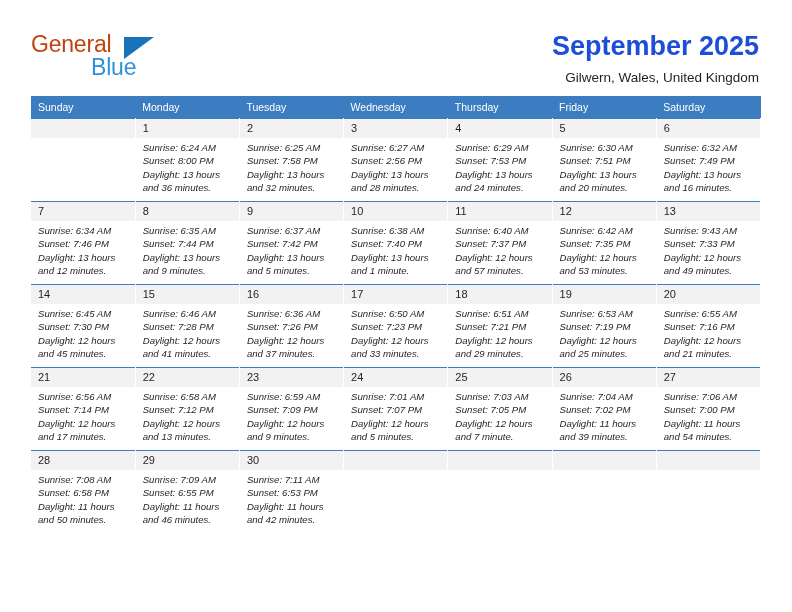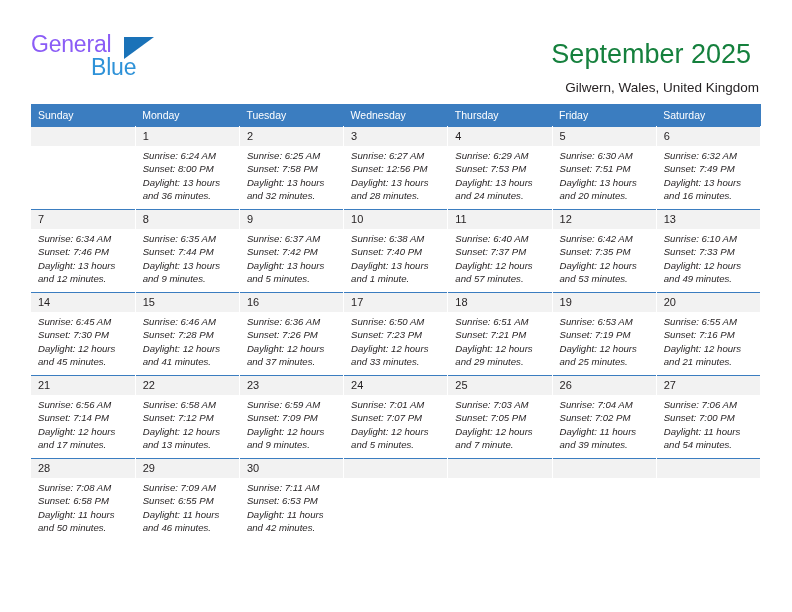--- a/index.html
+++ b/index.html
@@ -35,21 +35,21 @@
     top: 32px;
     width: 200px;
     height: 48px;
   }
   .logo-general {
     position: absolute;
     left: 0;
     top: 0;
     font-size: 23px;
     line-height: 25px;
-    color: #8b5cf6;
+    color: #c2410c;
     letter-spacing: -0.2px;
     text-align: right;
   }
   .logo-tri {
     position: absolute;
     left: 93px;
     top: 5px;
     width: 0;
     height: 0;
     border-left: 30px solid #1a72b8;
@@ -66,38 +66,38 @@
   }
   .title-block {
     position: absolute;
     right: 33px;
     top: 30px;
     text-align: right;
   }
   .cal-title {
     font-size: 27px;
     line-height: 32px;
-    color: #15803d;
-    font-weight: normal;
-    margin: 8px;
+    color: #1d4ed8;
+    font-weight: bold;
+    margin: 0;
     white-space: nowrap;
   }
   .cal-subtitle {
     font-size: 13.5px;
     line-height: 20px;
     color: #231f20;
     margin: 6px 0 12px 0;
     white-space: nowrap;
   }
 
   
   .calendar {
     position: absolute;
     left: 31px;
-    top: 104px;
+    top: 96px;
     width: 730px;
     border-collapse: collapse;
     table-layout: fixed;
   }
   .calendar th {
     background: #3b7dc0;
     color: #ffffff;
     font-size: 10.5px;
     font-weight: normal;
     text-align: left;
@@ -203,21 +203,21 @@
           <span class="dayinfo">
             <span>Sunrise: 6:25 AM</span>
             <span>Sunset: 7:58 PM</span>
             <span class="daylight">Daylight: 13 hours and 32 minutes.</span>
           </span>
         </td>
         <td>
           <span class="daynum">3</span>
           <span class="dayinfo">
             <span>Sunrise: 6:27 AM</span>
-            <span>Sunset: 12:56 PM</span>
+            <span>Sunset: 2:56 PM</span>
             <span class="daylight">Daylight: 13 hours and 28 minutes.</span>
           </span>
         </td>
         <td>
           <span class="daynum">4</span>
           <span class="dayinfo">
             <span>Sunrise: 6:29 AM</span>
             <span>Sunset: 7:53 PM</span>
             <span class="daylight">Daylight: 13 hours and 24 minutes.</span>
           </span>
@@ -285,21 +285,21 @@
           <span class="daynum">12</span>
           <span class="dayinfo">
             <span>Sunrise: 6:42 AM</span>
             <span>Sunset: 7:35 PM</span>
             <span class="daylight">Daylight: 12 hours and 53 minutes.</span>
           </span>
         </td>
         <td>
           <span class="daynum">13</span>
           <span class="dayinfo">
-            <span>Sunrise: 6:10 AM</span>
+            <span>Sunrise: 9:43 AM</span>
             <span>Sunset: 7:33 PM</span>
             <span class="daylight">Daylight: 12 hours and 49 minutes.</span>
           </span>
         </td>
       </tr>
 
       <tr>
         <td>
           <span class="daynum">14</span>
           <span class="dayinfo">

